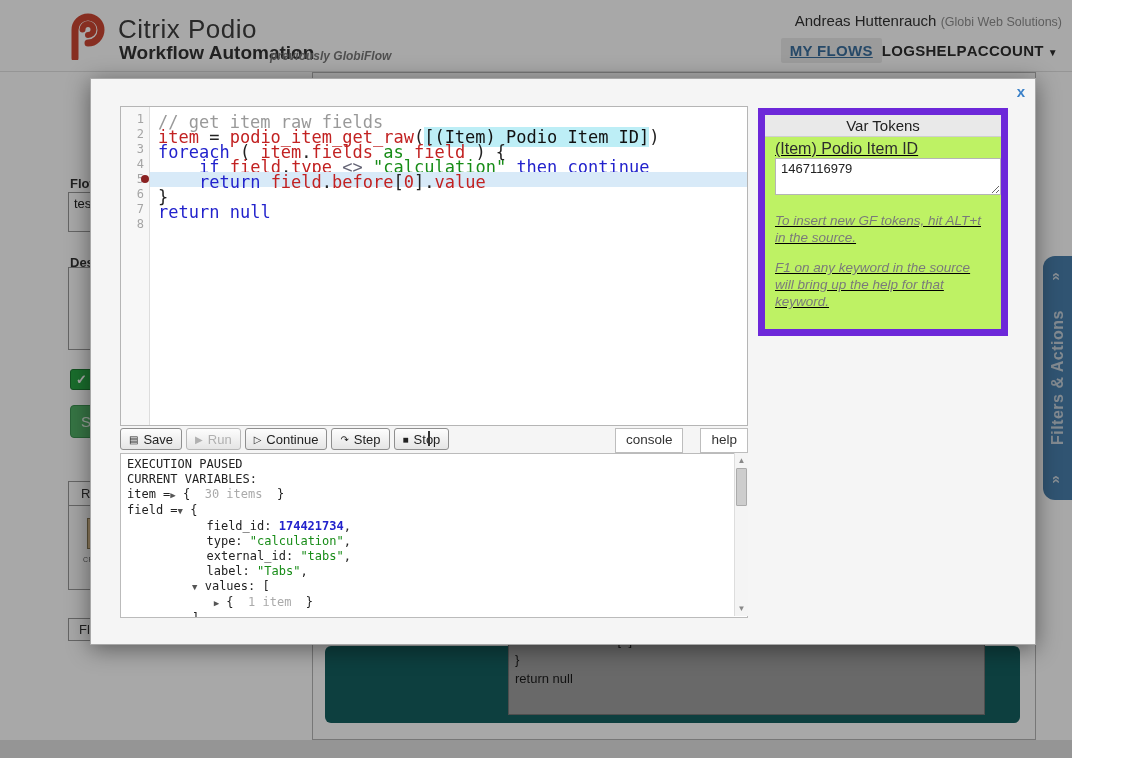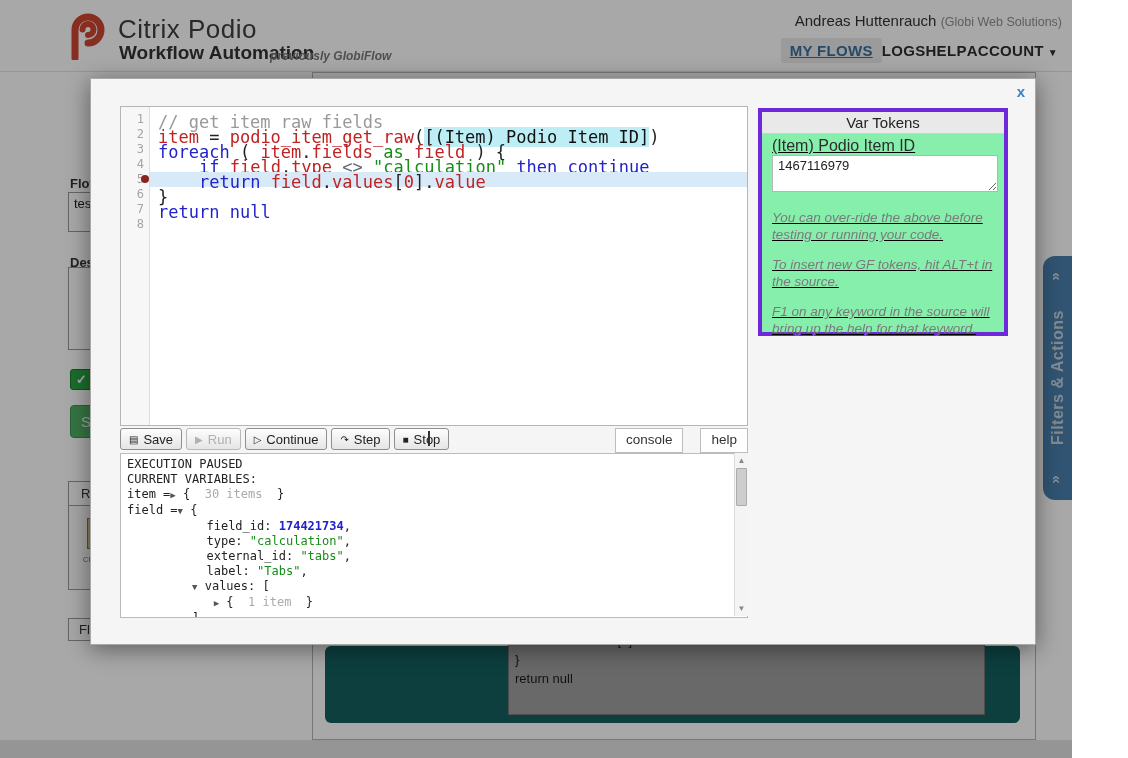--- a/index.html
+++ b/index.html
@@ -77,21 +77,21 @@
   .ttab { border:1px solid #bdbdbd; background:#fff; padding:3px 10px 0; font-size:13.5px; color:#333; height:25px; cursor:pointer; }
   .ibeam { position:absolute; left:337px; top:352px; width:2px; height:15px; background:#333; }
 
   .dbg-console { position:absolute; left:29px; top:374px; width:628px; height:165px; background:#fff; border:1px solid #bbb; font-family:"DejaVu Sans Mono", monospace; font-size:12px; line-height:15px; white-space:pre; overflow:hidden; padding:3px 16px 0 6px; }
   .con-scrollbar { position:absolute; right:0; top:0; width:14px; height:163px; background:#f4f4f4; border-left:1px solid #ddd; }
   .con-arrow { position:absolute; left:0; width:13px; height:13px; color:#888; font-size:8px; text-align:center; line-height:13px; }
   .con-arrow.up { top:1px; }
   .con-arrow.down { bottom:1px; }
   .con-thumb { position:absolute; left:1px; top:15px; width:11px; height:38px; background:#cdcdcd; border:1px solid #ababab; border-radius:1px; }
 
-  .var-panel { position:absolute; left:667px; top:29px; width:250px; height:228px; background:#86efac; border:4px solid #6d28d9; }
+  .var-panel { position:absolute; left:667px; top:29px; width:250px; height:228px; background:#bef264; border:7px solid #6d28d9; }
   .vp-header { height:22px; line-height:22px; text-align:center; background:#e9e9e9; border-bottom:1px solid #cfcfcf; font-size:15px; color:#222; }
   .vp-body { padding:3px 10px 0;text-decoration:underline; }
   .vp-label { font-size:16px; color:#2d2d2d; }
   .vp-input { width:226px; height:37px; border:1px solid #b5b5b5; background:#fff; font-family:"Liberation Sans", sans-serif; font-size:13px; color:#222; padding:2px 5px; resize:both; overflow:auto; }
   .vp-note { font-style:italic; color:#7a7a7a; font-size:13.5px; line-height:17px; margin-top:13px; }
 </style>
 </head>
 <body>
 
 <div id="screen">
@@ -169,21 +169,21 @@
         <div class="ed-row">
           <div class="ed-gutter">3</div>
           <div class="ed-code"><span class="s-kw">foreach</span><span class="s-plain"> ( </span><span class="s-id">item</span><span class="s-plain">.</span><span class="s-id">fields</span><span class="s-str"> as </span><span class="s-id">field</span><span class="s-plain"> ) {</span></div>
         </div>
         <div class="ed-row">
           <div class="ed-gutter">4</div>
           <div class="ed-code"><span class="s-plain">    </span><span class="s-kw">if</span><span class="s-plain"> </span><span class="s-id">field</span><span class="s-plain">.</span><span class="s-id">type</span><span class="s-plain"> </span><span class="s-op">&lt;&gt;</span><span class="s-plain"> </span><span class="s-str">"calculation"</span><span class="s-plain"> </span><span class="s-kw">then</span><span class="s-plain"> </span><span class="s-kw">continue</span></div>
         </div>
         <div class="ed-row hl">
           <div class="ed-gutter">5<span class="bp-dot"></span></div>
-          <div class="ed-code"><span class="s-plain">    </span><span class="s-kw">return</span><span class="s-plain"> </span><span class="s-id">field</span><span class="s-plain">.</span><span class="s-id">values</span><span class="s-plain">[</span><span class="s-id">0</span><span class="s-plain">].</span><span class="s-id">value</span></div>
+          <div class="ed-code"><span class="s-plain">    </span><span class="s-kw">return</span><span class="s-plain"> </span><span class="s-id">field</span><span class="s-plain">.</span><span class="s-id">before</span><span class="s-plain">[</span><span class="s-id">0</span><span class="s-plain">].</span><span class="s-id">value</span></div>
         </div>
         <div class="ed-row">
           <div class="ed-gutter">6</div>
           <div class="ed-code"><span class="s-plain">}</span></div>
         </div>
         <div class="ed-row">
           <div class="ed-gutter">7</div>
           <div class="ed-code"><span class="s-kw">return</span><span class="s-plain"> </span><span class="s-kw">null</span></div>
         </div>
         <div class="ed-row">
@@ -226,21 +226,20 @@
       <div class="con-thumb"></div>
       <div class="con-arrow down">▼</div>
     </div>
 
     <div class="var-panel">
       <div class="vp-header">Var Tokens</div>
       <div class="vp-body">
         <div class="vp-label">(Item) Podio Item ID</div>
         <textarea class="vp-input" style="">1467116979</textarea>
         <div id="vp-notes">
-            <div class="vp-note">You can over-ride the above before testing or running your code.</div>
             <div class="vp-note">To insert new GF tokens, hit ALT+t in the source.</div>
             <div class="vp-note">F1 on any keyword in the source will bring up the help for that keyword.</div>
           </div>
       </div>
     </div>
   </div>
 
 </div>
 
 </body></html>

